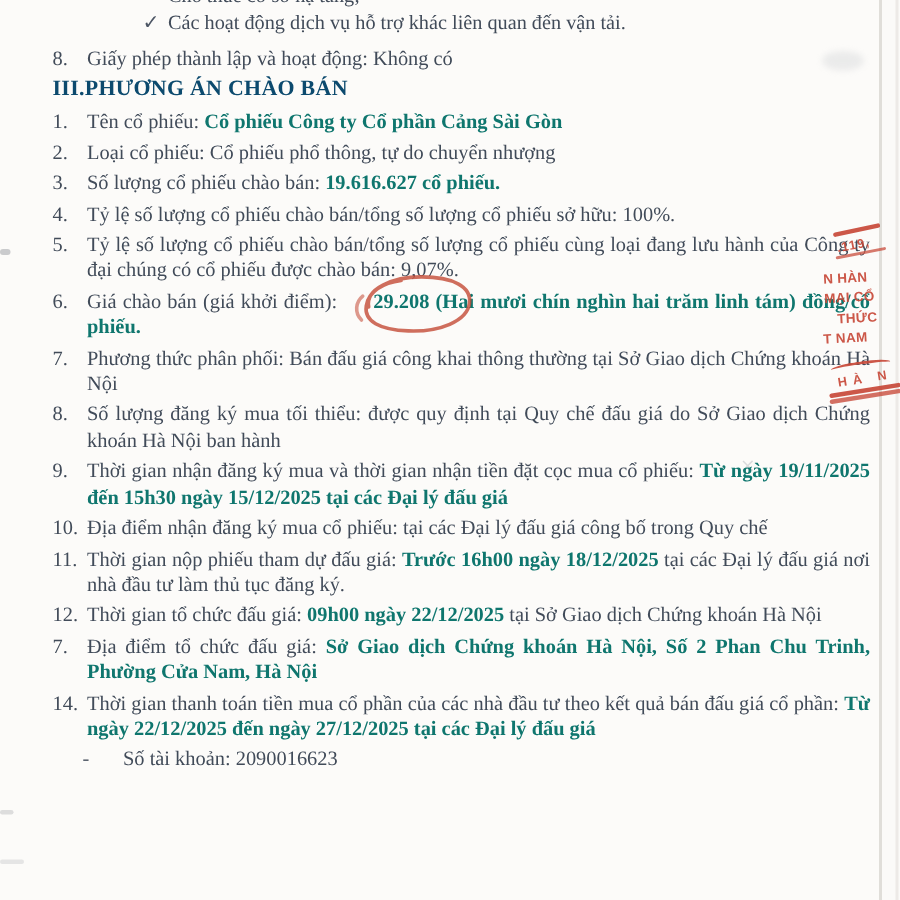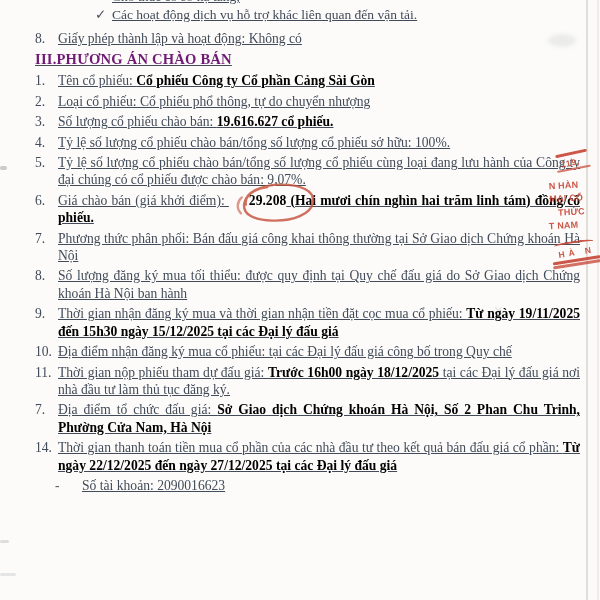--- a/index.html
+++ b/index.html
@@ -3,21 +3,21 @@
 <meta charset="utf-8">
 <style>
   * { margin:0; padding:0; box-sizing:border-box; }
   html,body { width:600px; height:600px; overflow:hidden; }
   body {
     background:#fcfbf9;
     font-family:"Liberation Serif","DejaVu Serif",serif;
     color:#414b59;
     position:relative;
   }
-  .page { position:absolute; inset:0; padding:0 20px 0 35px;text-decoration:underline; }
+  .page { position:absolute; inset:0; padding:0 20px 0 35px; }
   
   .edge-line { position:absolute; top:0; bottom:0; width:1.5px; background:#dbd8d3; opacity:.85; }
   .edge-line.e1 { left:586px; }
   .edge-line.e2 { left:597px; opacity:.45; }
   .right-strip { position:absolute; top:0; bottom:0; left:587.5px; width:12.5px; background:#fbfaf8; }
   
   .artifact { position:absolute; background:#8d9096; border-radius:2px; }
   .a1 { left:0; top:166px; width:7px; height:4px; opacity:.45; }
   .a2 { left:0; top:540px; width:9px; height:3px; opacity:.28; }
   .a3 { left:0; top:573px; width:16px; height:3px; opacity:.2; }
@@ -29,22 +29,22 @@
   .xmark i:last-child  { transform:rotate(-45deg); }
 
   
   .bullets { margin-top:-12px; padding-left:60px; }
   .bullet-row { line-height:18px; font-size:13.5px; }
   .check { display:inline-block; width:17px; color:#4c5564; }
   .intro-item, .item { position:relative; padding-left:23px; font-size:13.6px;
                        line-height:17.4px; margin-bottom:3px; text-align:justify; }
   .intro-item { margin-top:6px; }
   .num { position:absolute; left:0; top:0; width:22px; }
-  .b { font-weight:bold; color:#000000; }
-  h3.section-title { font-size:14.6px; font-weight:bold; color:#701a75;
+  .b { font-weight:bold; color:#0f766e; }
+  h3.section-title { font-size:14.6px; font-weight:bold; color:#0c4a6e;
                      margin:4px 0 4px 0; letter-spacing:.2px; }
   .sub-item { position:relative; padding-left:47px; font-size:13.6px; line-height:17.4px; }
   .dash { position:absolute; left:20px; top:0; color:#555d6a; }
 
   
   .circle-wrap { position:relative; display:inline-block;margin-left:20px; }
   .circle-wrap svg { position:absolute; left:-16px; top:-13px; width:88px; height:48px;
                      pointer-events:none; overflow:visible; }
 
   
@@ -130,20 +130,23 @@
   <div class="item">
     <span class="num">9.</span><span>Thời gian nhận đăng ký mua và thời gian nhận tiền đặt cọc mua cổ phiếu: </span><span class="b">Từ ngày 19/11/2025 đến 15h30 ngày 15/12/2025 tại các Đại lý đấu giá</span>
   </div>
   <div class="item">
     <span class="num">10.</span><span>Địa điểm nhận đăng ký mua cổ phiếu: tại các Đại lý đấu giá công bố trong Quy chế</span>
   </div>
   <div class="item">
     <span class="num">11.</span><span>Thời gian nộp phiếu tham dự đấu giá: </span><span class="b">Trước 16h00 ngày 18/12/2025</span><span> tại các Đại lý đấu giá nơi nhà đầu tư làm thủ tục đăng ký.</span>
   </div>
   <div class="item">
+    <span class="num">12.</span><span>Thời gian tổ chức đấu giá: </span><span class="b">09h00 ngày 22/12/2025</span><span> tại Sở Giao dịch Chứng khoán Hà Nội</span>
+  </div>
+  <div class="item">
     <span class="num">7.</span><span>Địa điểm tổ chức đấu giá: </span><span class="b">Sở Giao dịch Chứng khoán Hà Nội, Số 2 Phan Chu Trinh, Phường Cửa Nam, Hà Nội</span>
   </div>
   <div class="item">
     <span class="num">14.</span><span>Thời gian thanh toán tiền mua cổ phần của các nhà đầu tư theo kết quả bán đấu giá cổ phần: </span><span class="b">Từ ngày 22/12/2025 đến ngày 27/12/2025 tại các Đại lý đấu giá</span>
   </div>
   <div class="sub-item">
     <span class="dash">-</span><span>Số tài khoản: 2090016623</span>
   </div>
 
   <div class="stamp">

